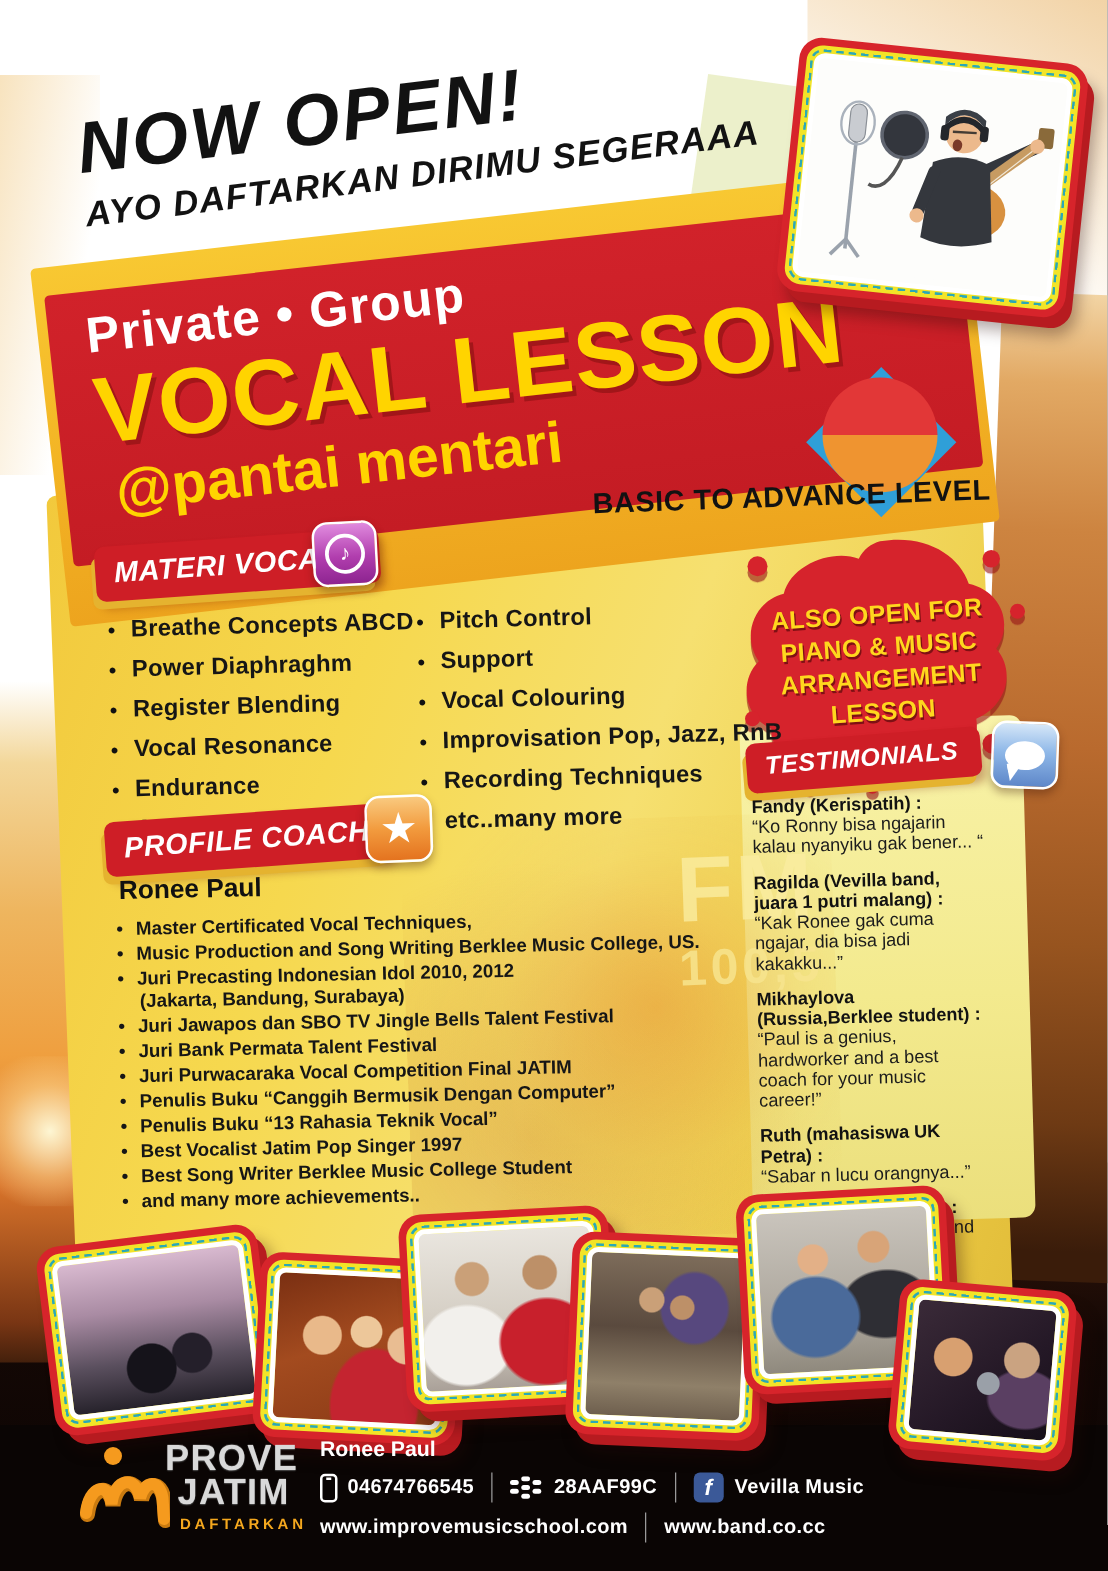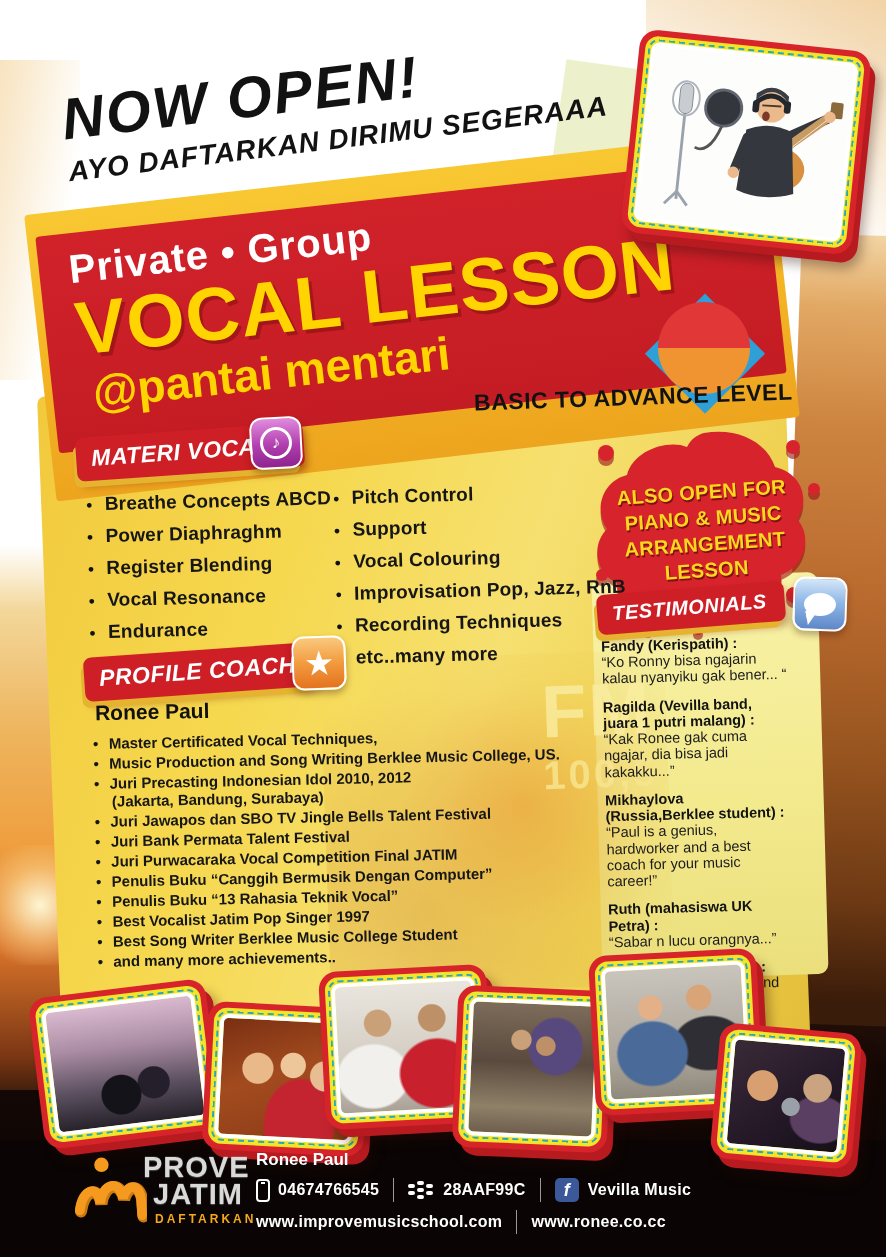--- a/index.html
+++ b/index.html
@@ -163,21 +163,21 @@
      linear-gradient(180deg,#c9c4bc 0%,#aaa49a 70%,#8f897d 100%); }
   .ph-record { background:
      radial-gradient(circle at 28% 42%, #d8a070 0 15%, transparent 16%),
      radial-gradient(circle at 55% 60%, #9aa0a8 0 10%, transparent 11%),
      radial-gradient(circle at 78% 40%, #caa381 0 13%, transparent 14%),
      radial-gradient(ellipse at 82% 70%, #5a3f62 0 22%, transparent 24%),
      linear-gradient(140deg,#3a2a38 0%,#241826 60%,#160f18 100%); }
 
   
   .footer { position:absolute; left:0; top:1148px; width:886px; height:109px; z-index:7; color:#fff; }
-  .brand { position:absolute; left:75px; top:4px; width:175px; height:100px; }
+  .brand { position:absolute; left:64px; top:4px; width:175px; height:100px; }
   .brand svg { position:absolute; left:0; top:2px; }
   .brand-text { position:absolute; left:68px; top:2px; line-height:.92; }
   .brand-text .bt1, .brand-text .bt2 { font-size:29px; font-weight:900; letter-spacing:1px;
      color:#d9d9d9; text-shadow:0 1px 1px #4a4a4a, 0 -1px 0 #fff2; }
   .brand-text .bt2 { margin-left:10px; }
   .brand-text .bt3 { font-size:12px; font-weight:800; letter-spacing:3px; color:#f5a81e; margin-top:7px; margin-left:12px; }
   .contact { position:absolute; left:256px; top:2px; }
   .contact .cname { font-size:17px; font-weight:800; }
   .crow { display:flex; align-items:center; margin-top:8px; }
   .crow .val { font-size:16px; font-weight:800; letter-spacing:.3px; }
@@ -422,18 +422,18 @@
           <rect x="18" y="10" width="7" height="4" rx="2" fill="#fff"></rect>
         </svg>
         <span class="val">28AAF99C</span>
         <span class="vdiv"></span>
         <span class="fb-ico">f</span>
         <span class="val">Vevilla Music</span>
       </div>
       <div class="crow">
         <span class="val">www.improvemusicschool.com</span>
         <span class="vdiv"></span>
-        <span class="val">www.ronee.co.cc</span>
+        <span class="val">www.band.co.cc</span>
       </div>
     </div>
   </div>
 
 </div>
 
 </body></html>

